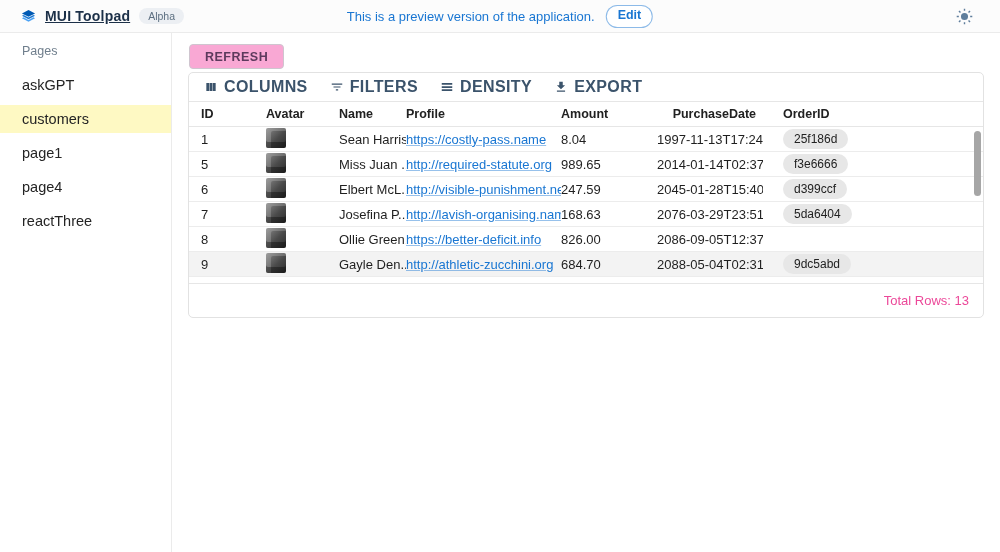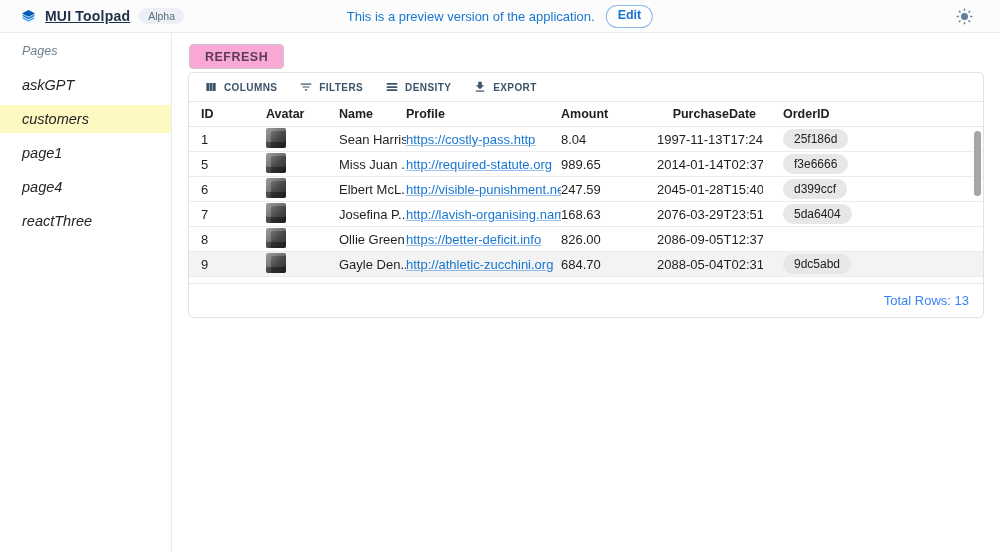--- a/index.html
+++ b/index.html
@@ -13,37 +13,37 @@
   .brand { display:flex; align-items:center; gap:9px; padding-left:21px; }
   .brand-title { font-size:14px; font-weight:700; color:#1c3048; letter-spacing:.2px;text-decoration:underline; }
   .badge { background:#eceff3; color:#5c6f81; font-size:10.5px; padding:2px 9px; border-radius:9px; line-height:12px; }
   .preview { position:absolute; left:50%; transform:translateX(-50%); display:flex; align-items:center; gap:11px; }
   .preview-text { color:#1976d2; font-size:13px; }
   .edit-btn { display:flex; align-items:center; gap:18px; border:1px solid rgba(25,118,210,.5); color:#1976d2;
               border-radius:12px; padding:2px 11px; font-size:12.5px; font-weight:700; background:#fff; cursor:pointer; height:23px;flex-direction:column; }
   .theme-toggle { position:absolute; right:27px; top:8px; width:17px; height:17px; color:#5f7e9c; cursor:pointer; }
 
   
-  .sidebar { position:absolute; top:33px; left:0; width:172px; bottom:0; background:#fff; border-right:1px solid #ebebeb;font-style:italic; }
+  .sidebar { position:absolute; top:33px; left:0; width:172px; bottom:0; background:#fff; border-right:1px solid #ebebeb; }
   .section-label { color:#6f7e8c; font-size:12.5px; padding:11px 0 13px 22px; }
   .nav-item { height:28px; line-height:28px; padding-left:22px; font-size:14.5px; color:#242424;
               margin-bottom:6px; cursor:pointer; }
   .nav-item.selected { background:#fef9c3; }
 
   
   .content { position:absolute; top:33px; left:173px; right:0; bottom:0; background:#fff; }
   .refresh-btn { position:absolute; top:11px; left:16px; height:25px; padding:0 15px; border:1px solid #cfc5cf;
                  border-radius:4px; color:#5d3a5d; font-size:12.5px; font-weight:700; letter-spacing:.5px;
                  background:#f9a8d4; cursor:pointer; }
 
   .panel { position:absolute; top:39px; left:15px; width:796px; height:246px; border:1px solid #e2e2e2;
            border-radius:5px; background:#fff; display:flex; flex-direction:column; overflow:hidden; }
 
   .gtoolbar { height:28px; display:flex; align-items:center; gap:8px; padding-left:8px; flex:none; }
-  .tbtn { display:flex; align-items:center; gap:6px; color:#3b536b; font-size:10px; font-weight:700;
+  .tbtn { display:flex; align-items:center; gap:6px; color:#3b536b; font-size:16px; font-weight:700;
           letter-spacing:.4px; padding:3px 7px; background:none; border:none; cursor:pointer;
           font-family:"Liberation Sans", sans-serif; }
   .tbtn svg { flex:none; }
 
   .ghead { height:26px; display:flex; align-items:center; border-top:1px solid #e6e6e6; border-bottom:1px solid #e6e6e6;
            font-size:12.5px; font-weight:700; color:#212121; flex:none; }
   .cell { overflow:hidden; white-space:nowrap; }
   .c-id      { width:77px;  padding-left:12px; }
   .c-avatar  { width:73px; }
   .c-name    { width:67px; }
@@ -56,21 +56,21 @@
   .row { height:25px; display:flex; align-items:center; border-bottom:1px solid #ececec; font-size:13px; color:#1f1f1f; cursor:pointer; }
   .row.hovered { background:#f3f3f3; }
   .avatar { display:inline-block; width:20px; height:20px; border-radius:2px;
             background:linear-gradient(135deg,#8a8a8a 0%,#4a4a4a 55%,#2c2c2c 100%);
             box-shadow:inset 0 -6px 0 rgba(0,0,0,.35), inset 5px 3px 0 rgba(255,255,255,.18); }
   .link { color:#1976d2; text-decoration:underline; text-decoration-color:rgba(25,118,210,.45); cursor:pointer; }
   .chip { display:inline-block; background:#e7e7e7; border-radius:11px; padding:3px 11px; font-size:12px; color:#222; cursor:pointer; }
   .vthumb { position:absolute; top:4px; right:2px; width:7px; height:65px; border-radius:4px; background:#a6a6a6; cursor:pointer; }
 
   .gfooter { flex:none; height:34px; border-top:1px solid #e6e6e6; display:flex; align-items:center;
-             justify-content:flex-end; padding-right:14px; font-size:13px; color:#3b82f6; }
+             justify-content:flex-end; padding-right:14px; font-size:13px; color:#ec4899; }
 </style>
 </head>
 <body>
 
 <div class="app">
 
   <div class="appbar">
     <div class="brand">
       <span style="display:flex;">
         <svg width="15" height="15" viewBox="0 0 24 24">
@@ -158,21 +158,21 @@
         <div class="cell c-date">PurchaseDate</div>
         <div class="cell c-order">OrderID</div>
       </div>
 
       <div class="scroller">
 
         <div class="row">
           <div class="cell c-id">1</div>
           <div class="cell c-avatar"><span class="avatar"></span></div>
           <div class="cell c-name">Sean Harris</div>
-          <div class="cell c-profile"><span class="link">https://costly-pass.http</span></div>
+          <div class="cell c-profile"><span class="link">https://costly-pass.name</span></div>
           <div class="cell c-amount">8.04</div>
           <div class="cell c-date">1997-11-13T17:24:11.769Z</div>
           <div class="cell c-order"><span class="chip">25f186d</span></div>
         </div>
 
         <div class="row">
           <div class="cell c-id">5</div>
           <div class="cell c-avatar"><span class="avatar"></span></div>
           <div class="cell c-name">Miss Juan ...</div>
           <div class="cell c-profile"><span class="link">http://required-statute.org</span></div>

